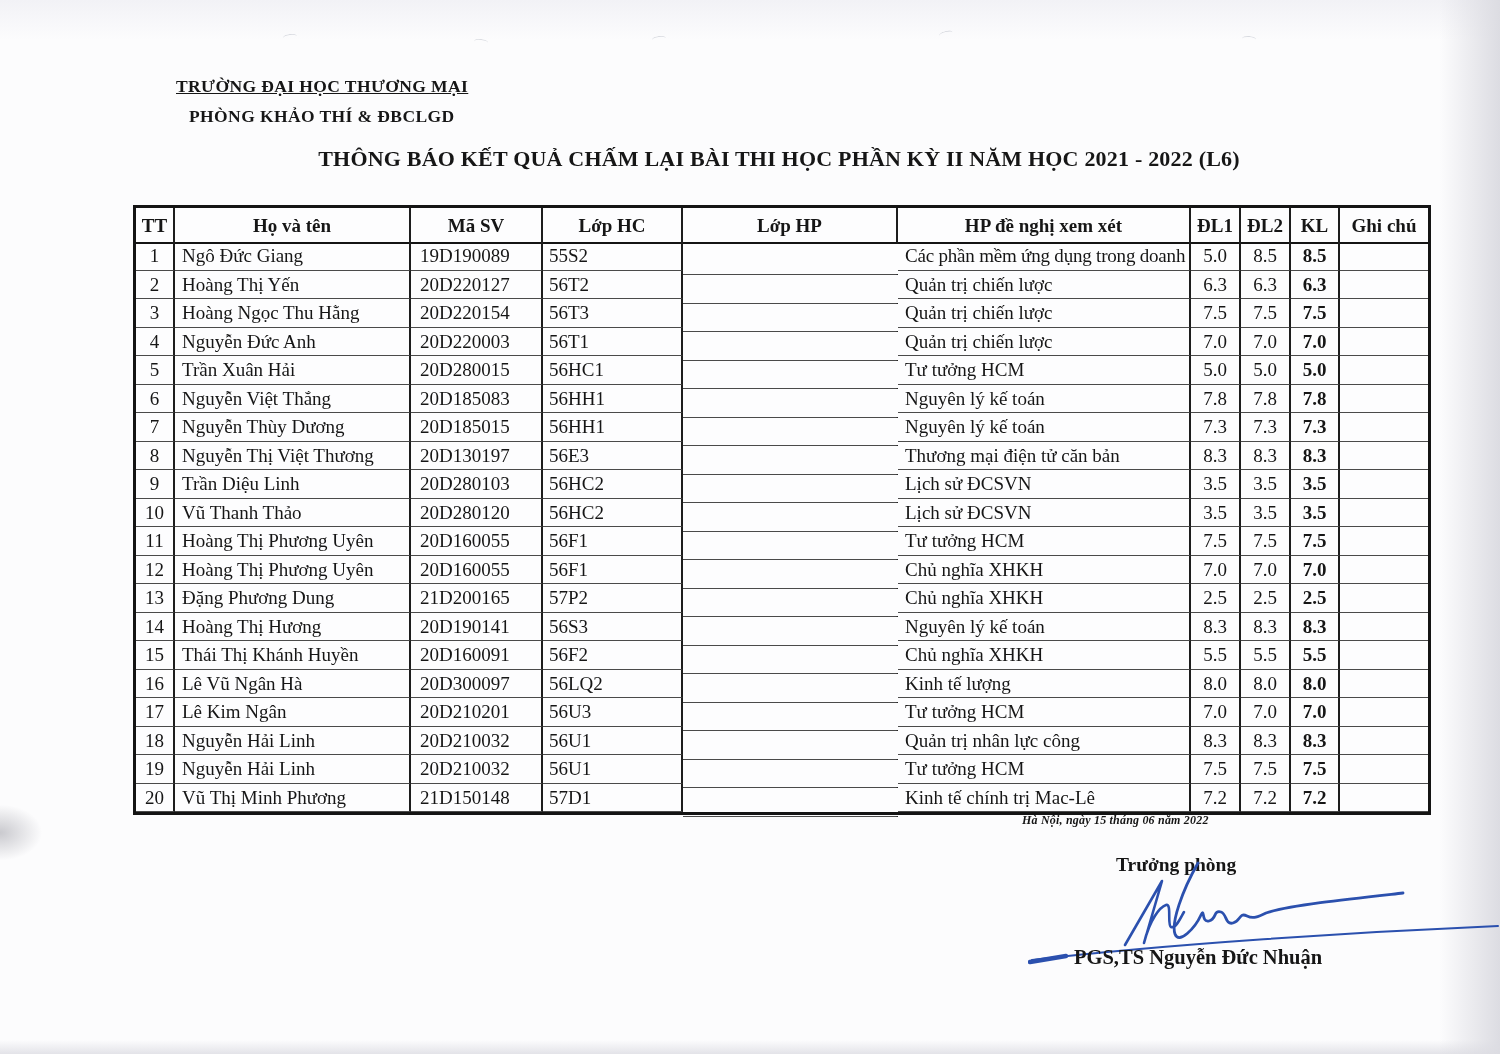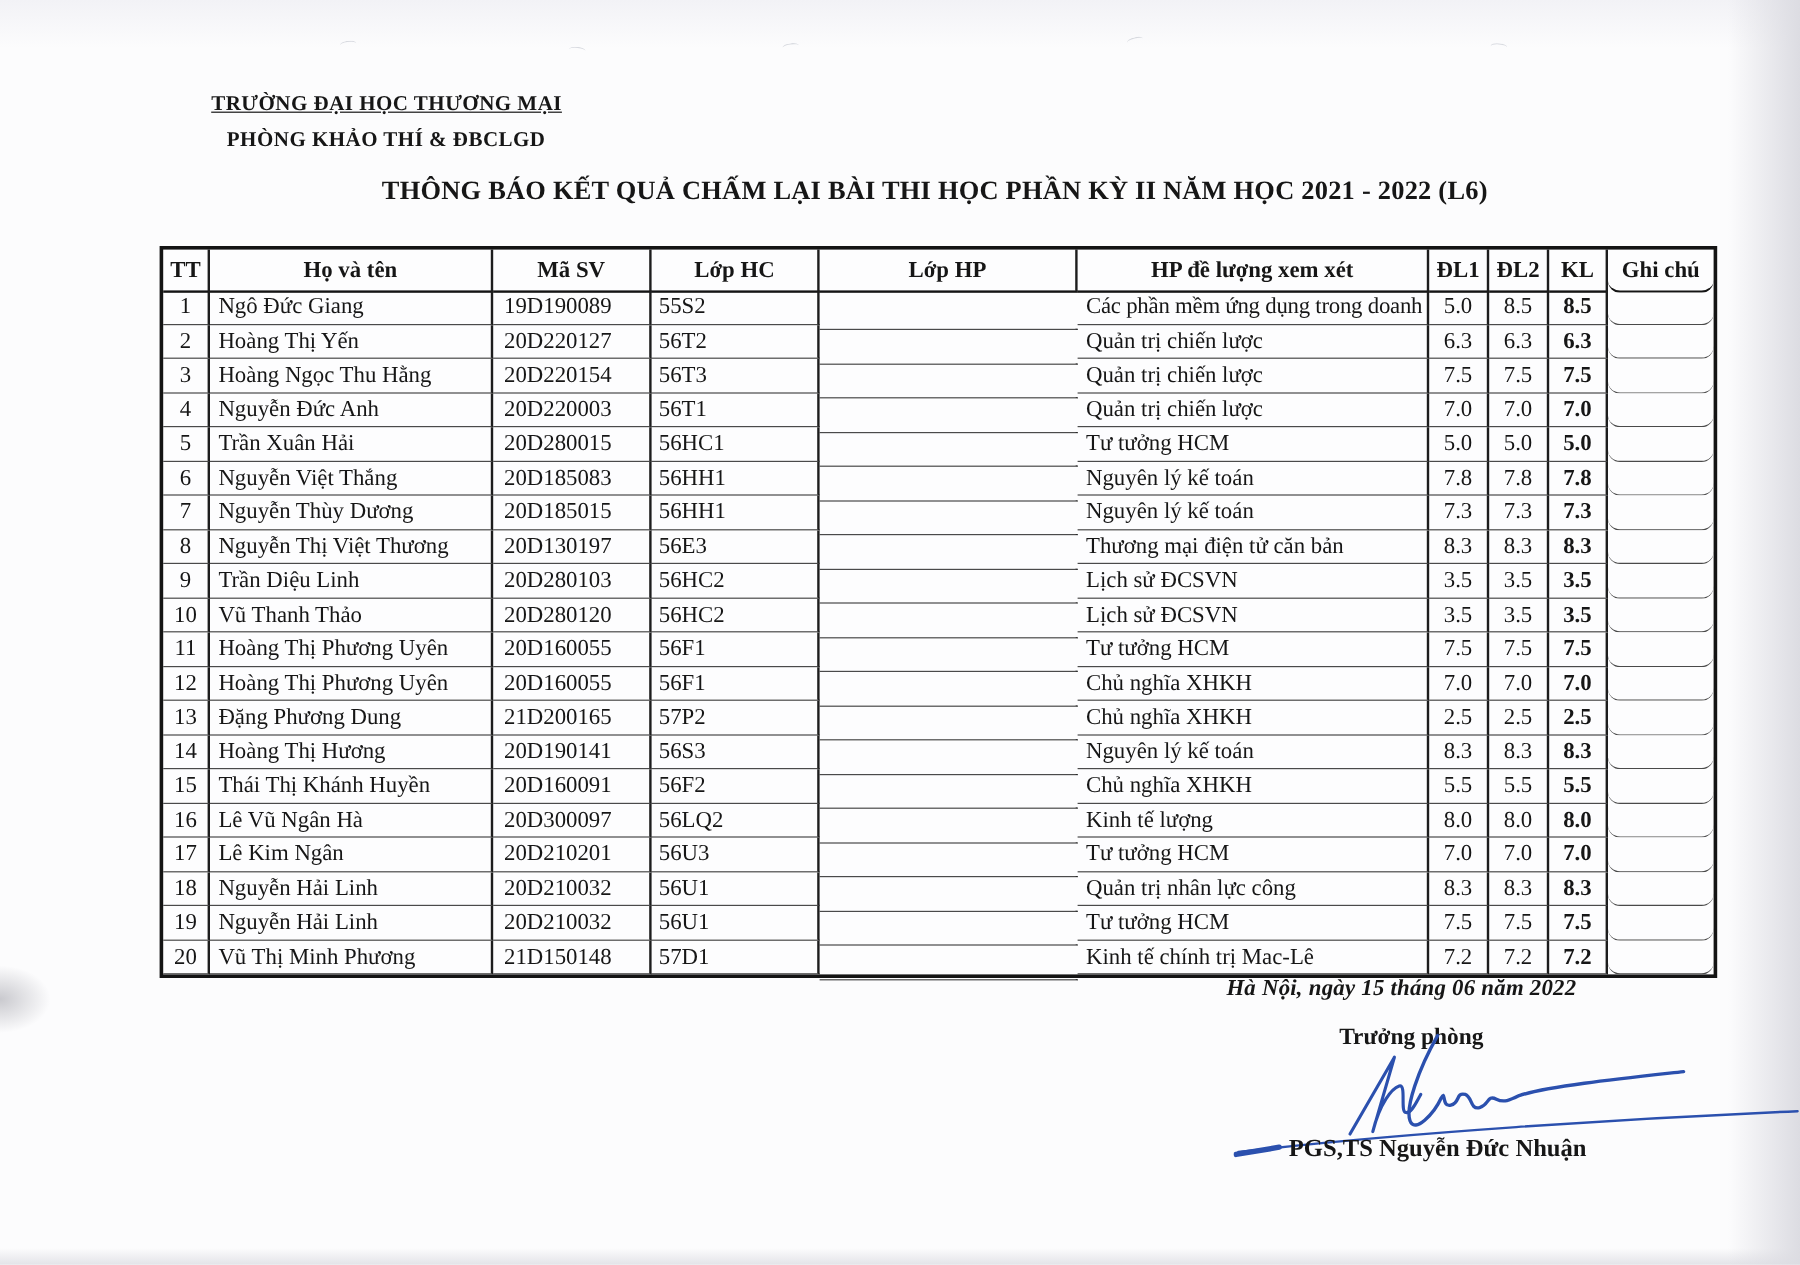--- a/index.html
+++ b/index.html
@@ -38,37 +38,37 @@
     background:#fdfdfe;
   }
   .grid > div{
     display:flex;align-items:center;
     border-right:2px solid #1d1d1d;
     border-bottom:1.2px solid #4a4a4a;
     font-size:19px;line-height:1;
     overflow:hidden;white-space:nowrap;
     background:transparent;
   }
-  .grid > div:nth-child(10n){border-right:none;border-radius:10px;}
+  .grid > div:nth-child(10n){border-right:none;}
   .th{
     justify-content:center;font-weight:bold;font-size:19px;
     border-bottom:2.5px solid #141414 !important;
     height:34px;
   }
   .grid{grid-template-rows:34px;}
   .c-tt,.c-score,.c-kl{justify-content:center;}
   .c-name{padding-left:7px;}
   .c-masv{padding-left:9px;}
   .c-lophc{padding-left:6px;}
   .c-lophp{padding-left:22px;margin-top:32px;}
   .c-hp{padding-left:7px;}
   .c-kl{font-weight:bold;}
   .hp-small{font-size:14.5px;letter-spacing:-.2px;}
 
-  .date-line{position:absolute;left:1022px;top:813px;font-weight:bold;font-style:italic;font-size:19px;letter-spacing:.2px;}
+  .date-line{position:absolute;left:1022px;top:813px;font-weight:bold;font-style:italic;font-size:12px;letter-spacing:.2px;}
   .position-line{position:absolute;left:1116px;top:842px;font-weight:bold;font-size:19.5px;margin-top:12px;}
   .signer-line{position:absolute;left:1056px;top:946px;font-weight:bold;font-size:20.5px;margin-left:18px;}
   .sig-svg{position:absolute;left:1028px;top:855px;width:472px;height:135px;}
 </style>
 </head>
 <body>
 
 <div class="page">
 
   <div class="speck s1"></div>
@@ -80,21 +80,21 @@
   <div class="org org1">TRƯỜNG ĐẠI HỌC THƯƠNG MẠI</div>
   <div class="org org2">PHÒNG KHẢO THÍ &amp; ĐBCLGD</div>
   <div class="title">THÔNG BÁO KẾT QUẢ CHẤM LẠI BÀI THI HỌC PHẦN KỲ II NĂM HỌC 2021 - 2022 (L6)</div>
 
   <div class="grid" id="grid">
     <div class="th">TT</div>
     <div class="th">Họ và tên</div>
     <div class="th">Mã SV</div>
     <div class="th">Lớp HC</div>
     <div class="th">Lớp HP</div>
-    <div class="th">HP đề lượng xem xét</div>
+    <div class="th">HP đề nghị xem xét</div>
     <div class="th">ĐL1</div>
     <div class="th">ĐL2</div>
     <div class="th">KL</div>
     <div class="th">Ghi chú</div>
 
     <div class="c-tt">1</div>
     <div class="c-name">Ngô Đức Giang</div>
     <div class="c-masv">19D190089</div>
     <div class="c-lophc">55S2</div>
     <div class="c-lophp">2212ECIT2221</div>

